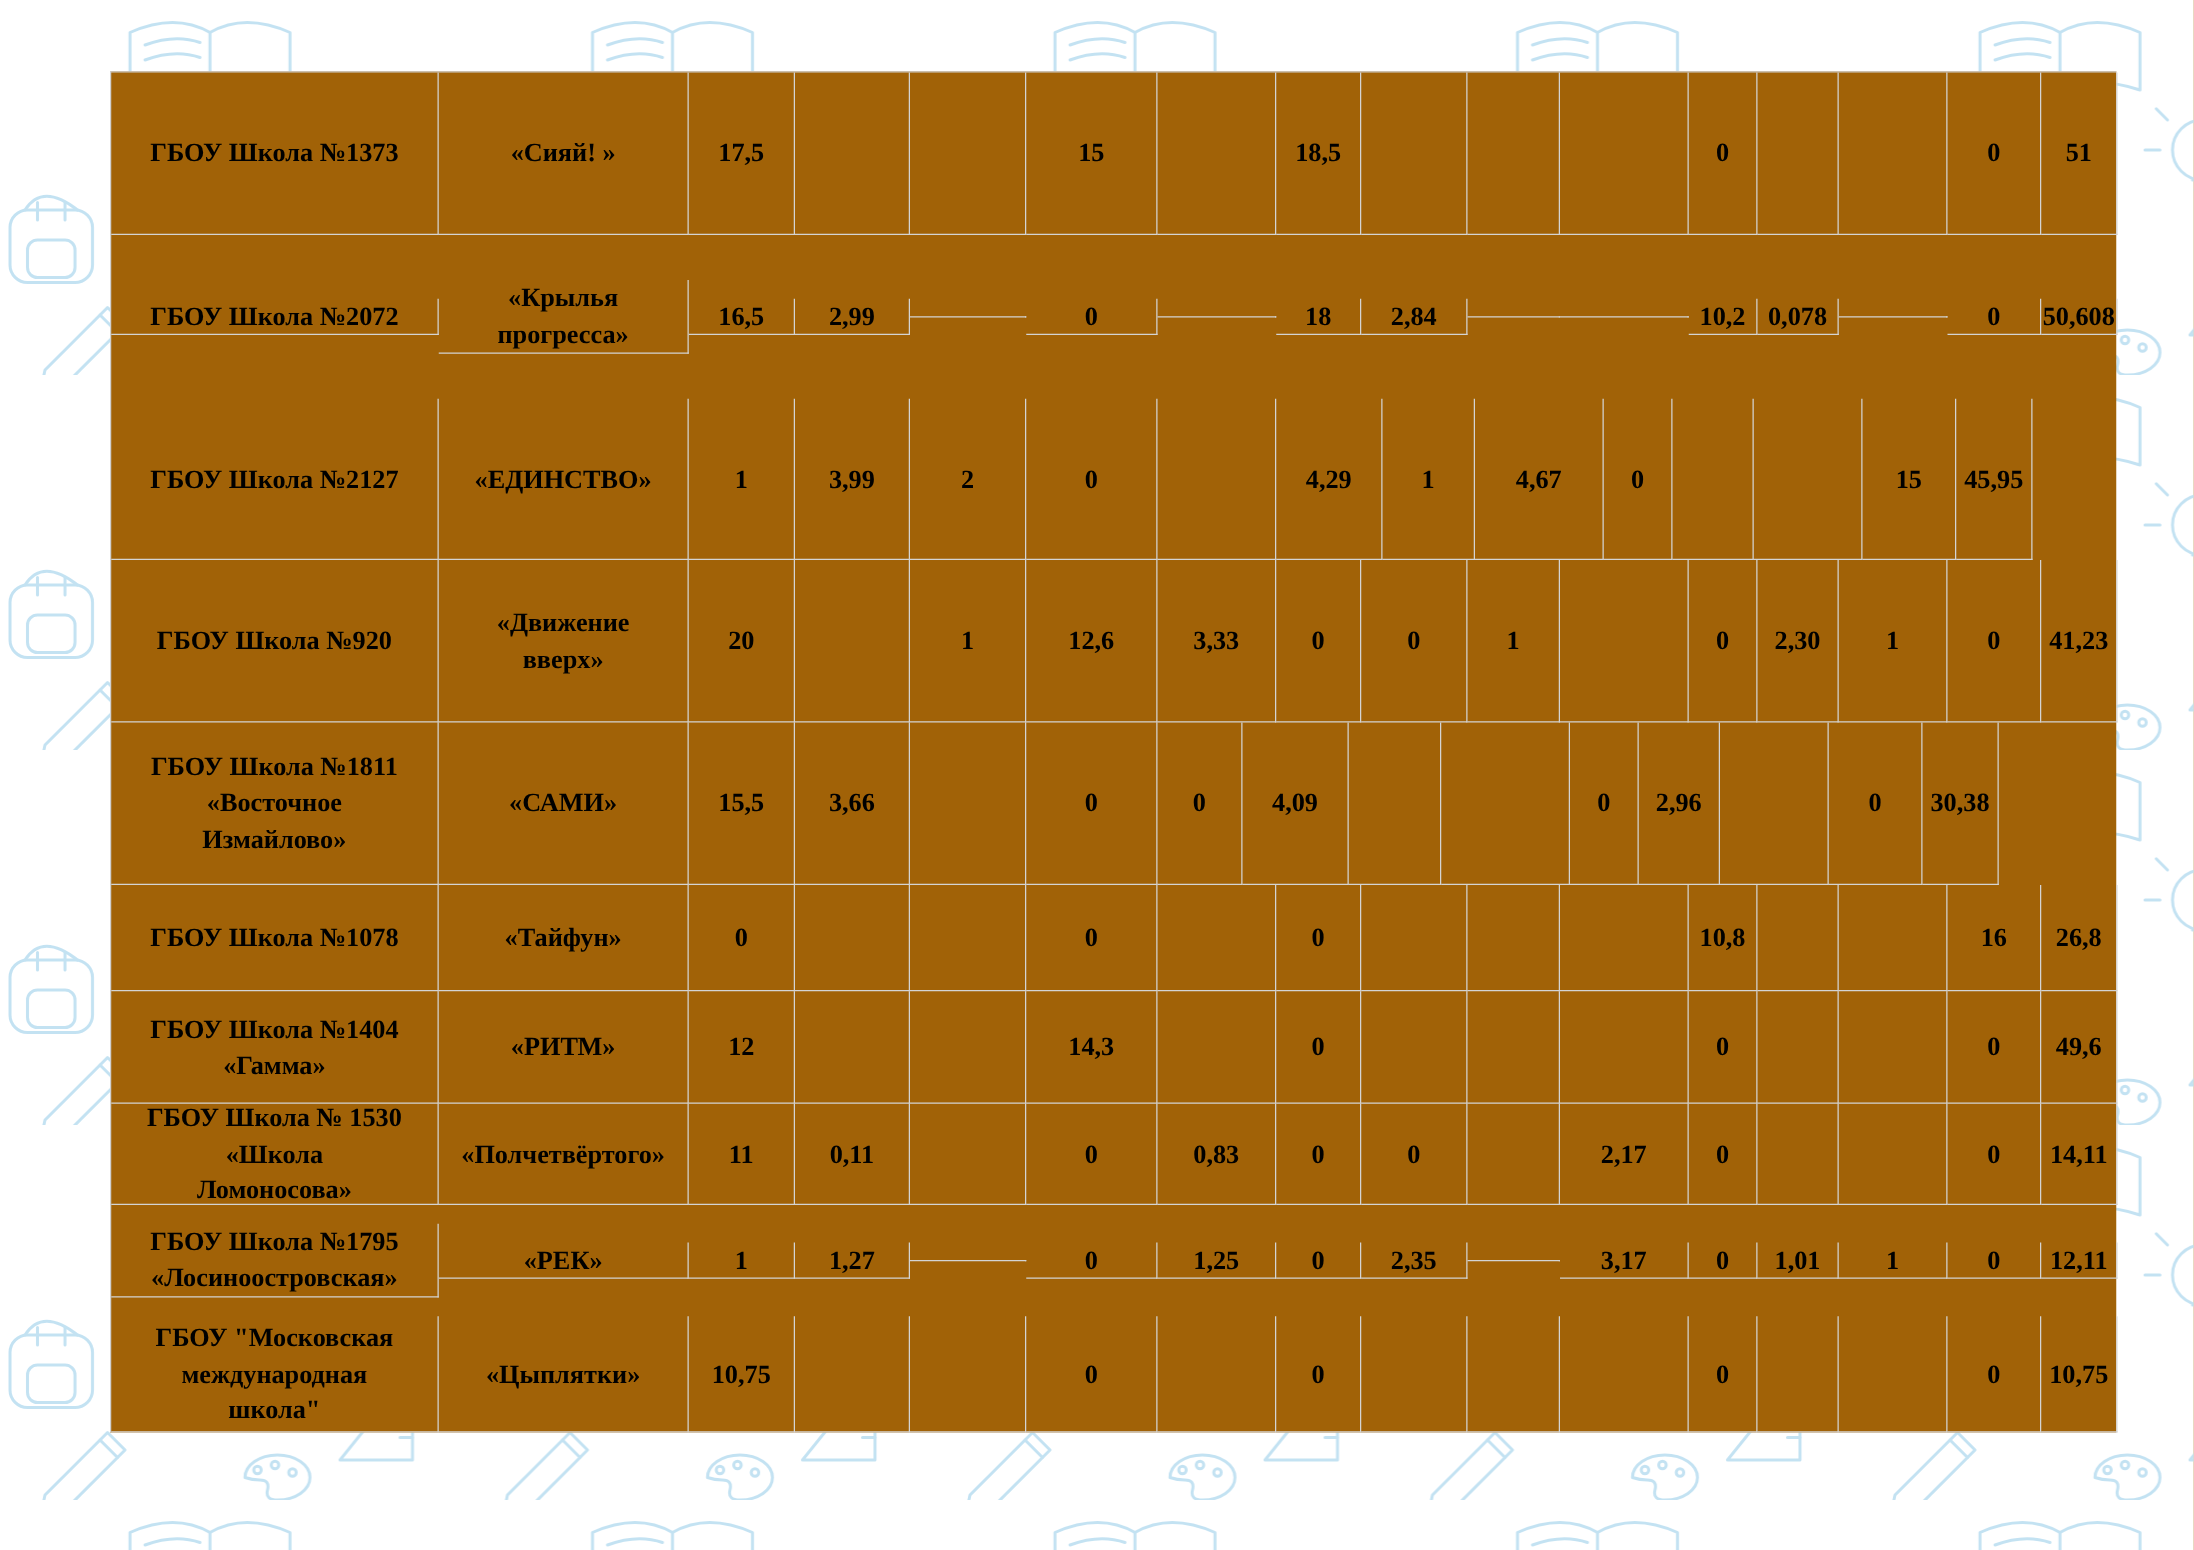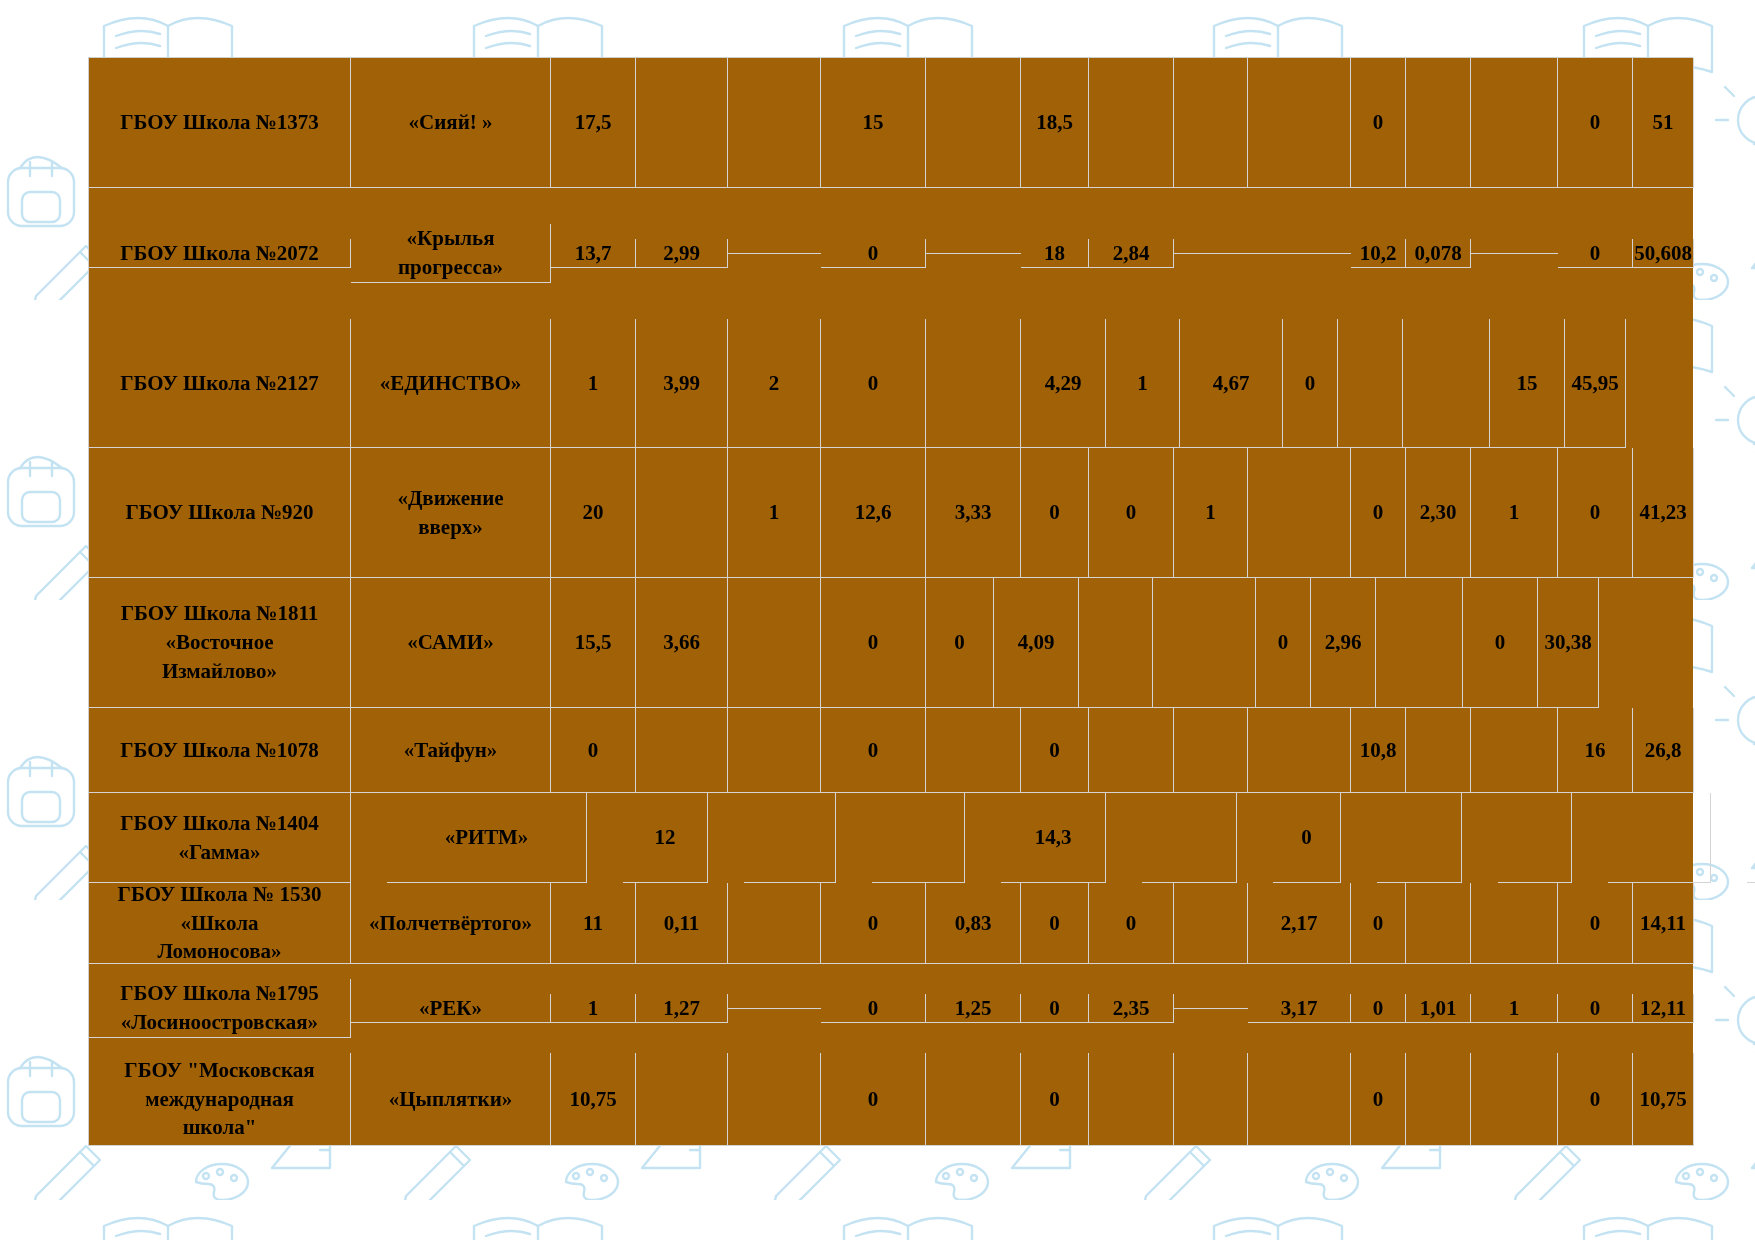--- a/index.html
+++ b/index.html
@@ -15,21 +15,21 @@
     border-top:1px solid #cfcfcf;border-left:1px solid #cfcfcf;
     box-sizing:border-box;
   }
   .t-row{display:flex;width:1605px;}
   .t-row:nth-of-type(1){height:130px;}
   .t-row:nth-of-type(2){height:131px;align-items:center;}
   .t-row:nth-of-type(3){height:129px;}
   .t-row:nth-of-type(4){height:130px;}
   .t-row:nth-of-type(5){height:130px;}
   .t-row:nth-of-type(6){height:85px;}
-  .t-row:nth-of-type(7){height:90px;gap:36px;}
+  .t-row:nth-of-type(7){height:90px;}
   .t-row:nth-of-type(8){height:81px;}
   .t-row:nth-of-type(9){height:89px;align-items:center;}
   .t-row:nth-of-type(10){height:93px;}
   .t-cell{
     box-sizing:border-box;
     border-right:1px solid #d4d4d4;border-bottom:1px solid #d4d4d4;
     display:flex;align-items:center;justify-content:center;
     text-align:center;
     font-weight:700;font-size:21px;line-height:1.38;color:#000;
     flex-shrink:0;
@@ -111,21 +111,21 @@
       <div class="t-cell c-v8"></div>
       <div class="t-cell c-v9">0</div>
       <div class="t-cell c-v10"></div>
       <div class="t-cell c-v11"></div>
       <div class="t-cell c-v12">0</div>
       <div class="t-cell c-v13">51</div>
     </div>
     <div class="t-row">
       <div class="t-cell c-school">ГБОУ Школа №2072</div>
       <div class="t-cell c-team">«Крылья прогресса»</div>
-      <div class="t-cell c-v0">13,7</div>
+      <div class="t-cell c-v0">16,5</div>
       <div class="t-cell c-v1">2,99</div>
       <div class="t-cell c-v2"></div>
       <div class="t-cell c-v3">0</div>
       <div class="t-cell c-v4"></div>
       <div class="t-cell c-v5">18</div>
       <div class="t-cell c-v6">2,84</div>
       <div class="t-cell c-v7"></div>
       <div class="t-cell c-v8"></div>
       <div class="t-cell c-v9">10,2</div>
       <div class="t-cell c-v10">0,078</div>

